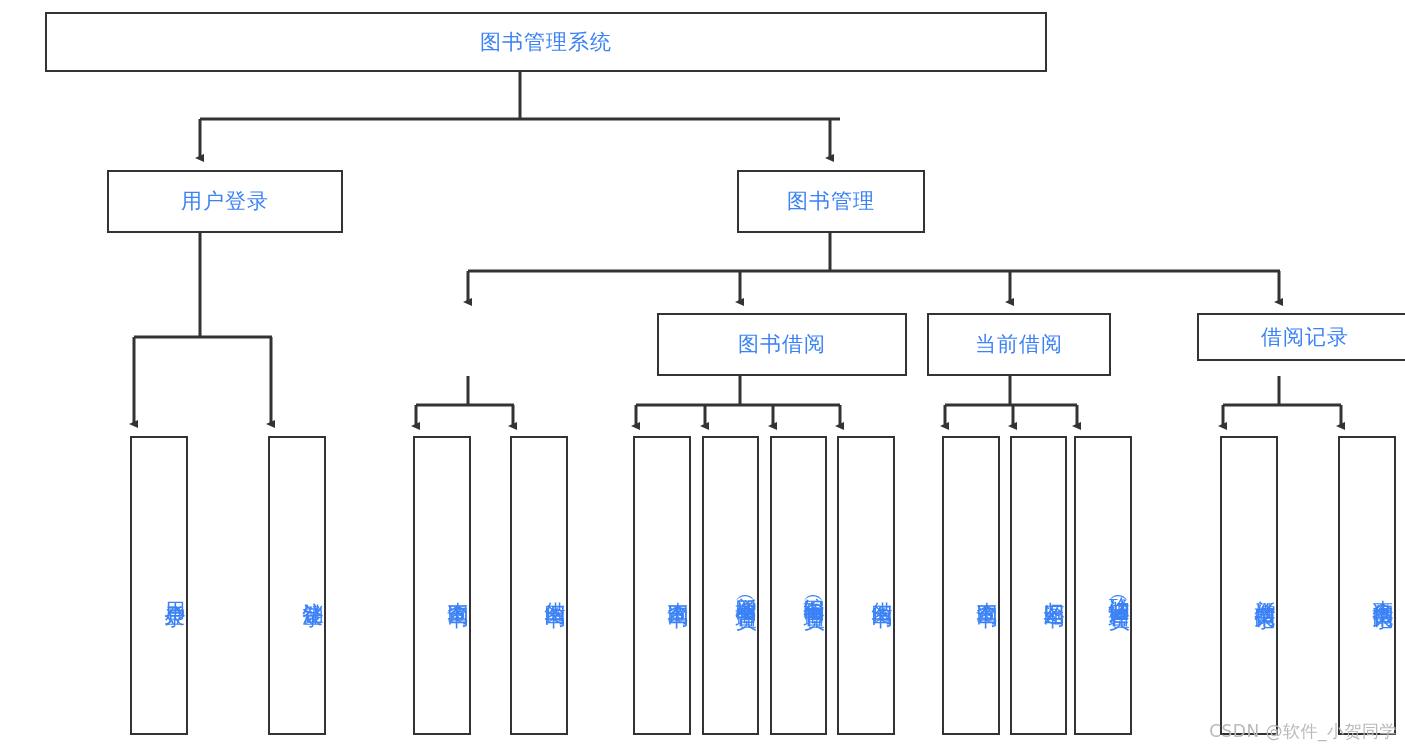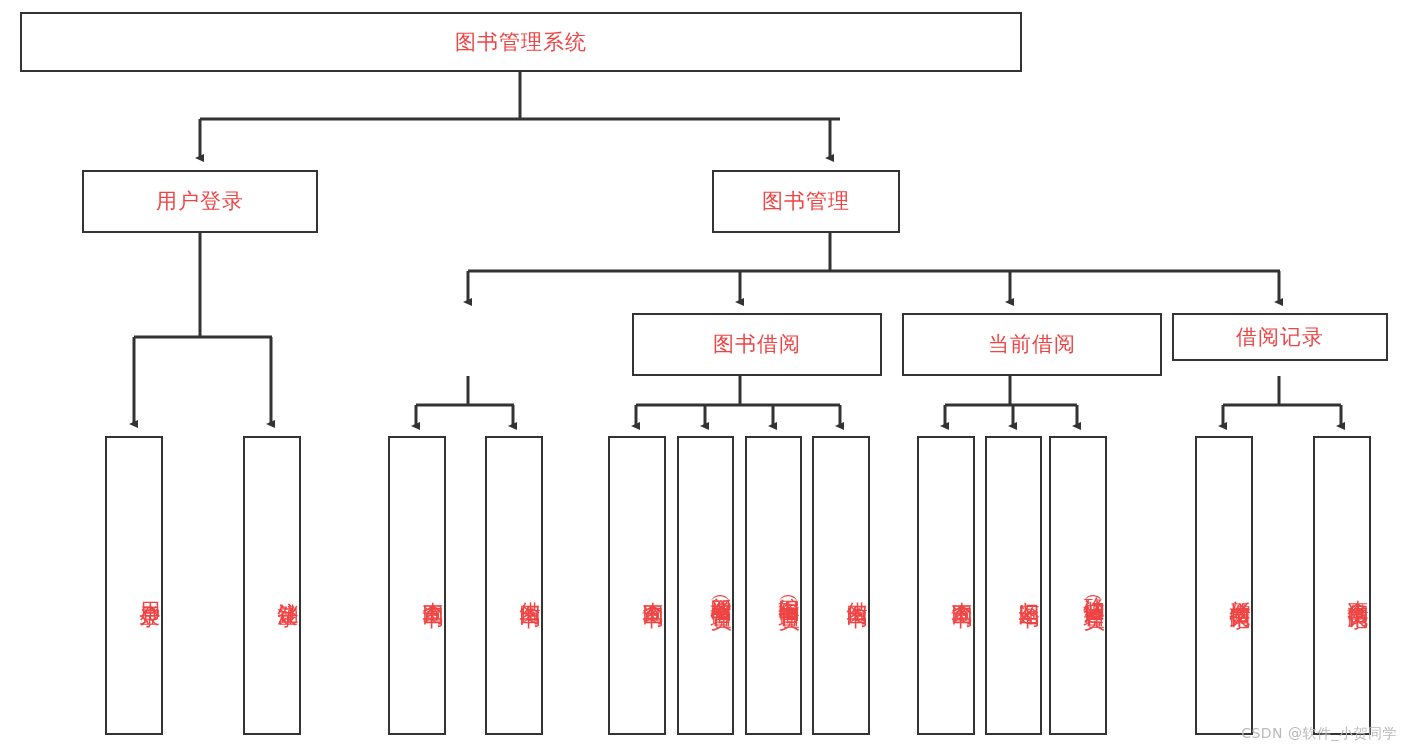--- a/index.html
+++ b/index.html
@@ -18,22 +18,23 @@
     overflow: hidden;
   }
   .node {
     position: absolute;
     box-sizing: border-box;
     border: 2px solid #333333;
     background: #ffffff;
     display: flex;
     align-items: center;
     justify-content: center;
-    color: #ef4444;
+    color: #3b82f6;
     line-height: 1.08;
+    margin-left: 25px;
   }
   .node.horiz {
     font-size: 21px;
     letter-spacing: 1px;
     white-space: nowrap;
   }
   .node.vert {
     writing-mode: vertical-rl;
     text-orientation: upright;
     font-size: 21px;
@@ -50,21 +51,21 @@
     left: 0;
     top: 0;
     width: 1405px;
     height: 747px;
     pointer-events: none;
   }
   .watermark {
     position: absolute;
     right: 8px;
     bottom: 4px;
-    font-size: 14px;
+    font-size: 17px;
     color: #b9b9b9;
     letter-spacing: 0.5px;
     white-space: nowrap;
   }
 </style>
 </head>
 <body>
 
 <div id="canvas">
 
@@ -125,21 +126,21 @@
   <div class="node horiz" style="left:82px; top:170px; width:236px; height:63px;">
     <span>用户登录</span>
   </div>
   <div class="node horiz" style="left:712px; top:170px; width:188px; height:63px;">
     <span>图书管理</span>
   </div>
 
   <div class="node horiz" style="left:632px; top:313px; width:250px; height:63px;">
     <span>图书借阅</span>
   </div>
-  <div class="node horiz" style="left:902px; top:313px; width:260px; height:63px;text-align:center;">
+  <div class="node horiz" style="left:902px; top:313px; width:184px; height:63px;text-align:center;">
     <span>当前借阅</span>
   </div>
   <div class="node horiz" style="left:1172px; top:313px; width:216px; height:48px;">
     <span>借阅记录</span>
   </div>
 
   <div class="node vert" style="left:105px; top:436px; width:58px; height:299px;">
     <span>用户登录</span>
   </div>
   <div class="node vert" style="left:243px; top:436px; width:58px; height:299px;">

